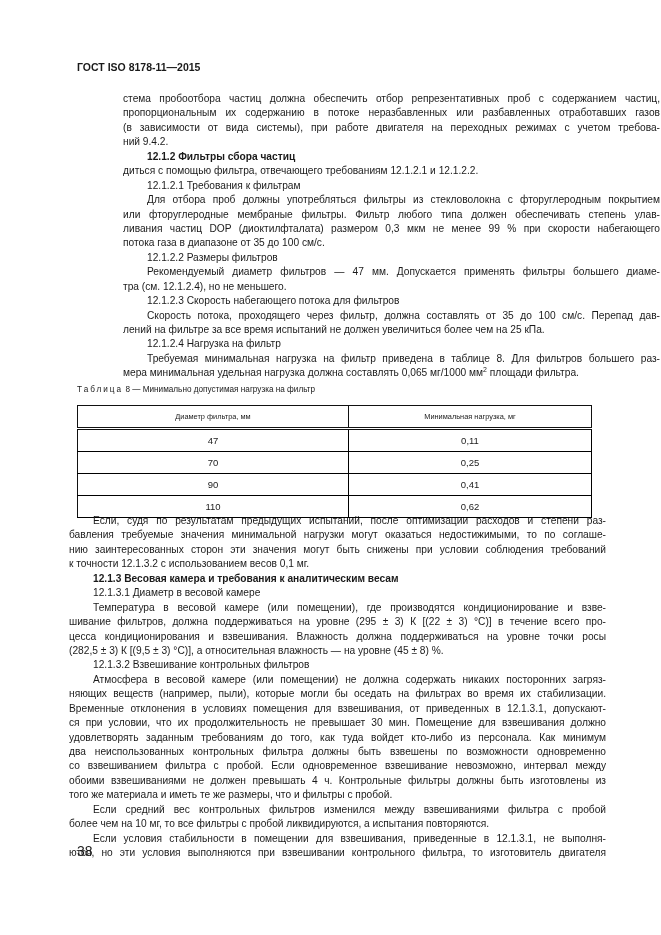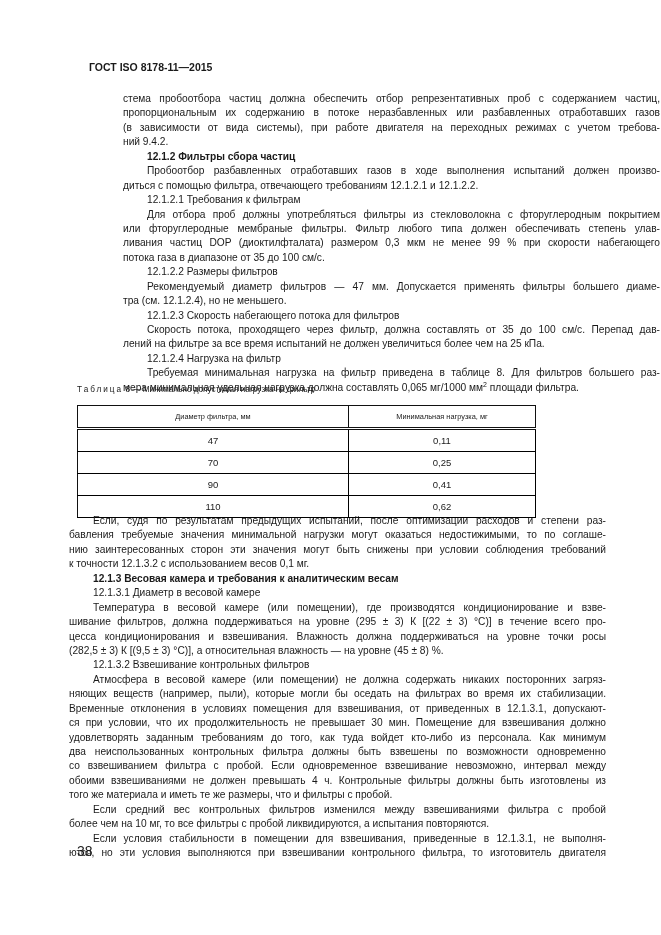--- a/index.html
+++ b/index.html
@@ -1,46 +1,45 @@
 <!DOCTYPE html>
 <html><head>
 <meta charset="utf-8">
 <style>
   html, body { margin: 0; padding: 0; background: #ffffff; }
   body { width: 661px; height: 935px; position: relative; overflow: hidden;
          font-family: "Liberation Sans", sans-serif; color: #1a1a1a; }
-  .page-header { position: absolute; left: 77px; top: 61px; font-size: 10.5px; font-weight: bold; margin-left: 12px; }
+  .page-header { position: absolute; left: 77px; top: 61px; font-size: 10.5px; font-weight: bold; }
   .body-text { position: absolute; left: 77px; top: 92px; width: 537px; font-size: 10.2px; line-height: 14.45px; margin-left: 46px; }
   .ln { display: block; white-space: nowrap; text-align: justify; text-align-last: justify; height: 14.45px; }
   .ln.last { text-align-last: left; }
   .ln.ind { padding-left: 24px; }
   .ln.h { text-align-last: left; }
   .ln.b { font-weight: bold; }
   sup { font-size: 7px; line-height: 0; vertical-align: 4px; }
   .table-caption { position: absolute; left: 77px; top: 385px; font-size: 8.2px; }
   .table-caption .spaced { letter-spacing: 2px; }
-  table.data { position: absolute; left: 77px; top: 405px; width: 459px; border-collapse: collapse; font-size: 9.5px; }
+  table.data { position: absolute; left: 77px; top: 405px; width: 515px; border-collapse: collapse; font-size: 9.5px; }
   table.data th { font-weight: normal; font-size: 7.4px; height: 19px; border: 1px solid #111; border-bottom: 3px double #111; }
   table.data td { height: 19px; text-align: center; border: 1px solid #000000; }
   table.data th:first-child, table.data td:first-child { width: 268px; border-left: 1px solid #111; }
   .body-text2 { position: absolute; left: 69px; top: 514px; width: 537px; font-size: 10.2px; line-height: 14.45px; }
   .page-number { position: absolute; left: 77px; top: 843px; font-size: 14px; }
 </style>
 </head>
 <body>
 
 <div class="page-header">ГОСТ ISO 8178-11—2015</div>
 
 <div class="body-text" id="before">
   <span class="ln ">стема пробоотбора частиц должна обеспечить отбор репрезентативных проб с содержанием частиц,</span>
     <span class="ln ">пропорциональным их содержанию в потоке неразбавленных или разбавленных отработавших газов</span>
     <span class="ln ">(в зависимости от вида системы), при работе двигателя на переходных режимах с учетом требова-</span>
     <span class="ln last">ний 9.4.2.</span>
     <span class="ln ind h b">12.1.2 Фильтры сбора частиц</span>
-    <span class="ln ind">Пробоотбор разбавленных отработавших газов в ходе выполнения испытаний должен произво-</span>
     <span class="ln last">диться с помощью фильтра, отвечающего требованиям 12.1.2.1 и 12.1.2.2.</span>
     <span class="ln ind h">12.1.2.1 Требования к фильтрам</span>
     <span class="ln ind">Для отбора проб должны употребляться фильтры из стекловолокна с фторуглеродным покрытием</span>
     <span class="ln ">или фторуглеродные мембраные фильтры. Фильтр любого типа должен обеспечивать степень улав-</span>
     <span class="ln ">ливания частиц DOP (диоктилфталата) размером 0,3 мкм не менее 99 % при скорости набегающего</span>
     <span class="ln last">потока газа в диапазоне от 35 до 100 см/с.</span>
     <span class="ln ind h">12.1.2.2 Размеры фильтров</span>
     <span class="ln ind">Рекомендуемый диаметр фильтров — 47 мм. Допускается применять фильтры большего диаме-</span>
     <span class="ln last">тра (см. 12.1.2.4), но не меньшего.</span>
     <span class="ln ind h">12.1.2.3 Скорость набегающего потока для фильтров</span>

